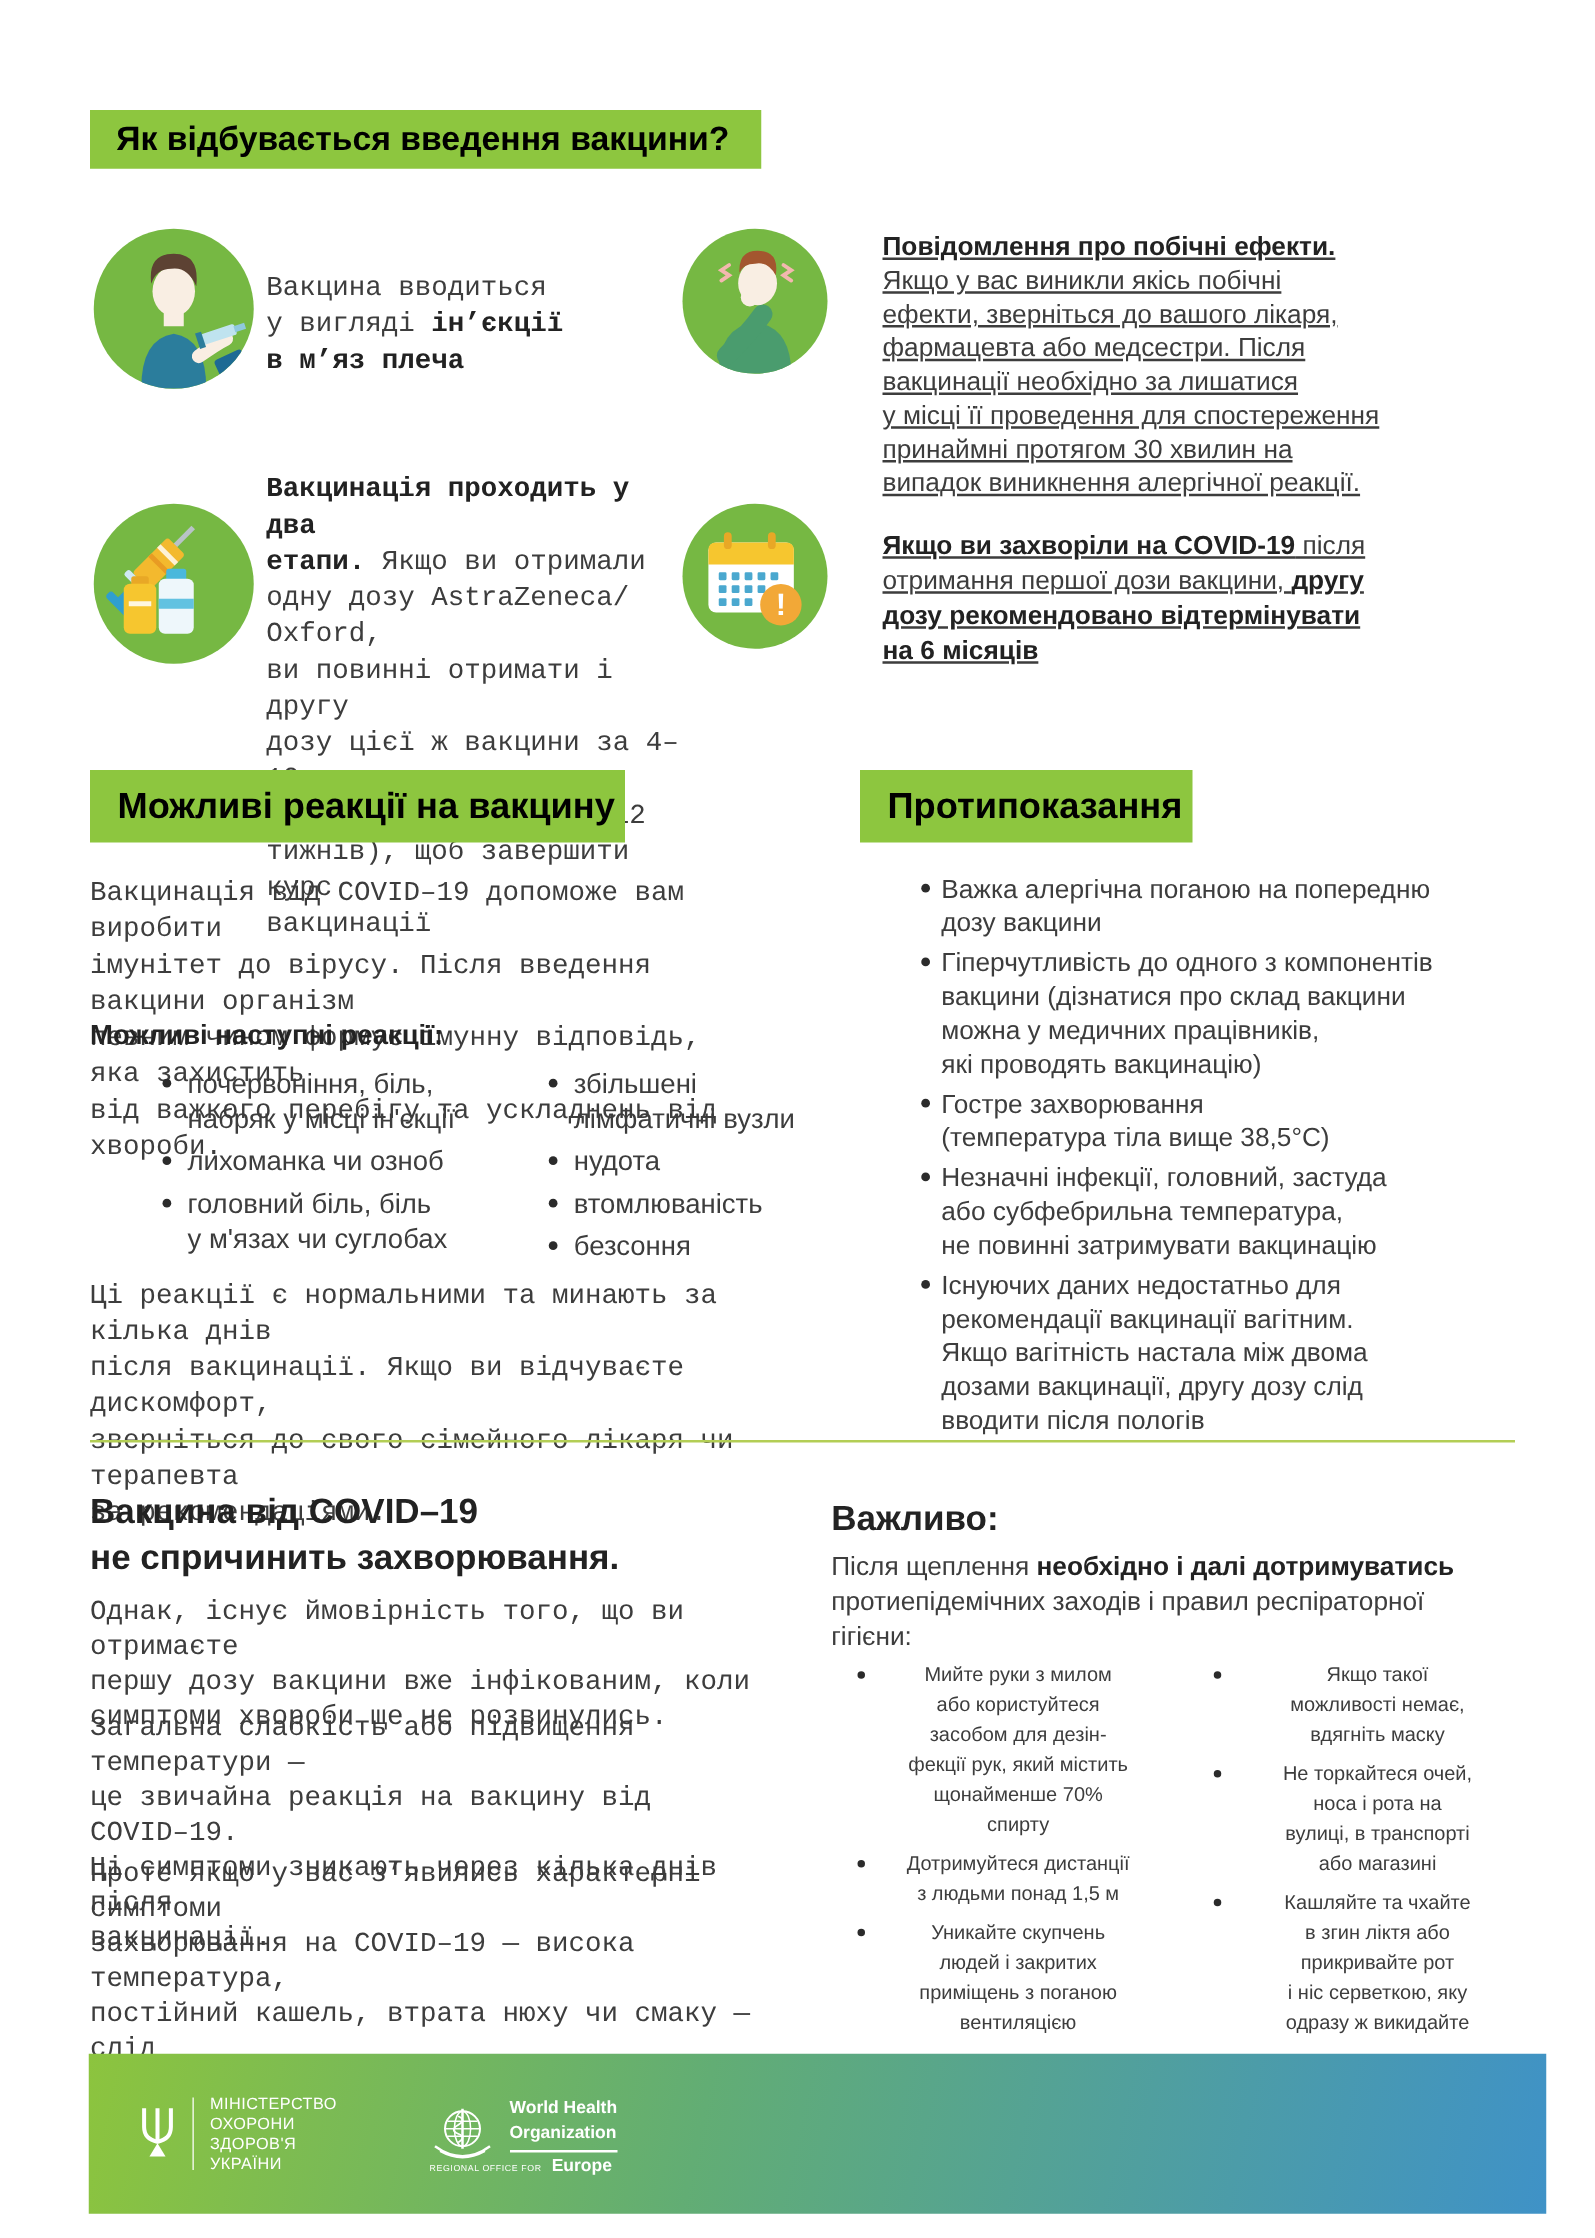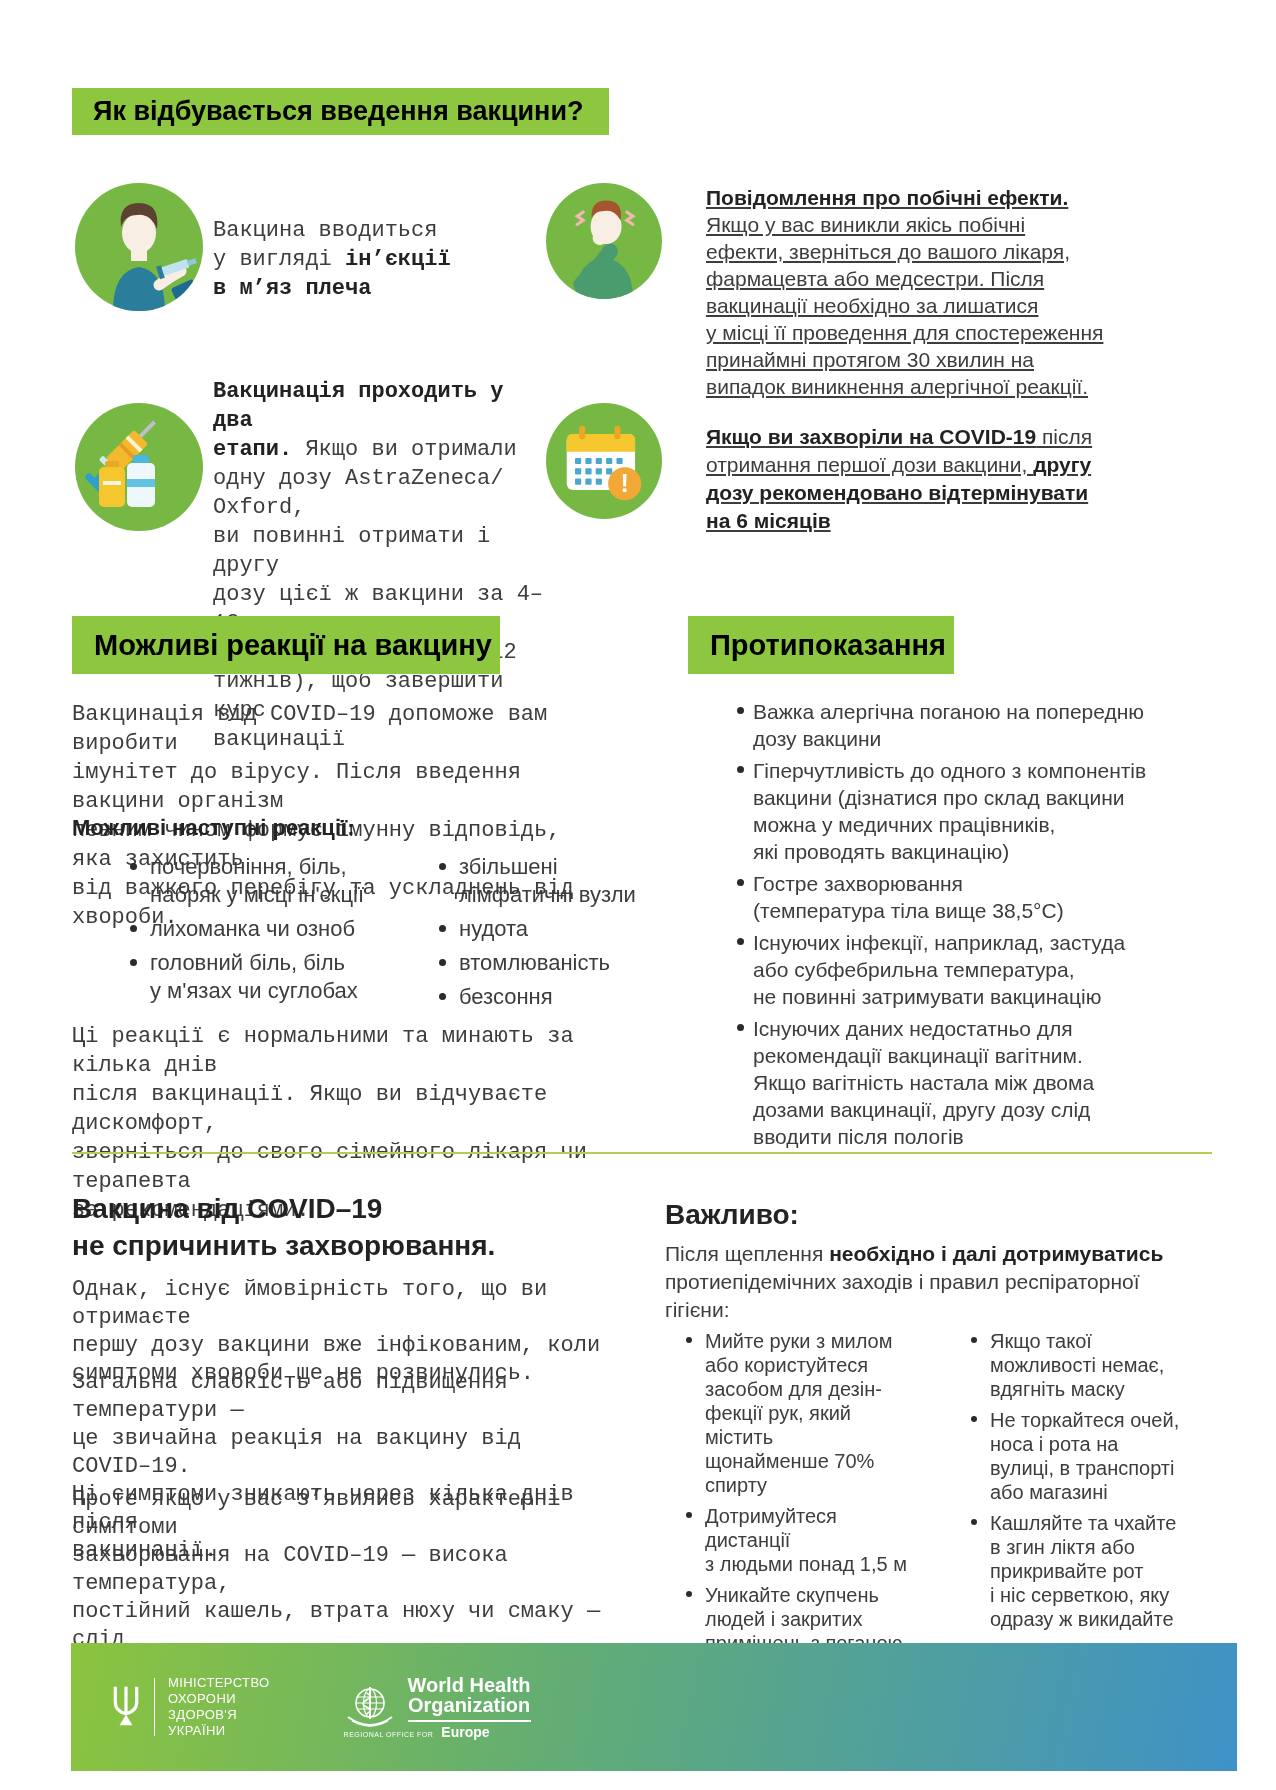--- a/index.html
+++ b/index.html
@@ -13,30 +13,30 @@
   .txt22{font-size:22px;line-height:29px;font-family:Liberation Mono, monospace;}
   .txt21{font-size:21px;line-height:27px;text-decoration:underline;}
   .h2{font-size:28px;line-height:37px;font-weight:bold;color:#232323;}
   ul.blt{list-style:none;margin:0;padding:0;}
   ul.blt li{position:relative;padding-left:22px;white-space:pre-line;}
   ul.blt li::before{content:"";position:absolute;left:2px;top:10px;width:7px;height:7px;
                     border-radius:50%;background:#2b2b2b;}
   ul.rx li{font-size:22px;line-height:28px;margin-bottom:6px;}
   ul.contra li{font-size:21px;line-height:27px;margin-bottom:5px;padding-left:16px;}
   ul.contra li::before{left:0;top:9px;}
-  ul.imp li{font-size:20px;line-height:24px;margin-bottom:7px;padding-left:21px;}
+  ul.imp li{font-size:16px;line-height:24px;margin-bottom:7px;padding-left:21px;text-align:center;}
   ul.imp li::before{width:6px;height:6px;top:8px;}
   .divider{background:#b3ce55;height:2px;}
   .footer{display:flex;align-items:center;box-sizing:border-box;padding:0 40px;color:#fff;
           background:linear-gradient(102deg,#8cc43e 0%,#62ad74 42%,#3f92c7 100%);}
   .vline{width:1px;height:58px;background:#fff;margin:0 13px;flex:none;}
   .ministry{font-size:13px;line-height:16px;letter-spacing:0.4px;}
   .who{display:flex;align-items:center;margin-left:72px;}
   .who-text{margin-left:10px;}
-  .who-name{font-size:20px;line-height:20px;font-weight:bold;text-align:center;}
+  .who-name{font-size:14px;line-height:20px;font-weight:bold;}
   .who-rule{border-top:2px solid #fff;margin-top:5px;position:relative;}
   .who-sub{display:flex;align-items:baseline;margin-left:-64px;margin-top:2px;}
   .who-office{font-size:7px;letter-spacing:0.5px;margin-right:8px;}
   .who-region{font-size:14px;font-weight:bold;}
   .contact{margin-left:auto;font-size:21px;line-height:34px;}
   .contact .b{color:#fff;}
 </style>
 </head>
 <body>
 
@@ -154,21 +154,21 @@
 
   <ul class="abs blt contra" style="left:737px;top:698px;width:480px;">
     <li>Важка алергічна поганою на попередню
 дозу вакцини</li>
     <li>Гіперчутливість до одного з компонентів
 вакцини (дізнатися про склад вакцини
 можна у медичних працівників,
 які проводять вакцинацію)</li>
     <li>Гостре захворювання
 (температура тіла вище 38,5°С)</li>
-    <li>Існуючих інфекції, наприклад, застуда
+    <li>Незначні інфекції, головний, застуда
 або субфебрильна температура,
 не повинні затримувати вакцинацію</li>
     <li>Існуючих даних недостатньо для
 рекомендації вакцинації вагітним.
 Якщо вагітність настала між двома
 дозами вакцинації, другу дозу слід
 вводити після пологів</li>
   </ul>
 
   <div class="abs divider" style="left:72px;top:1152px;width:1140px;"></div>

